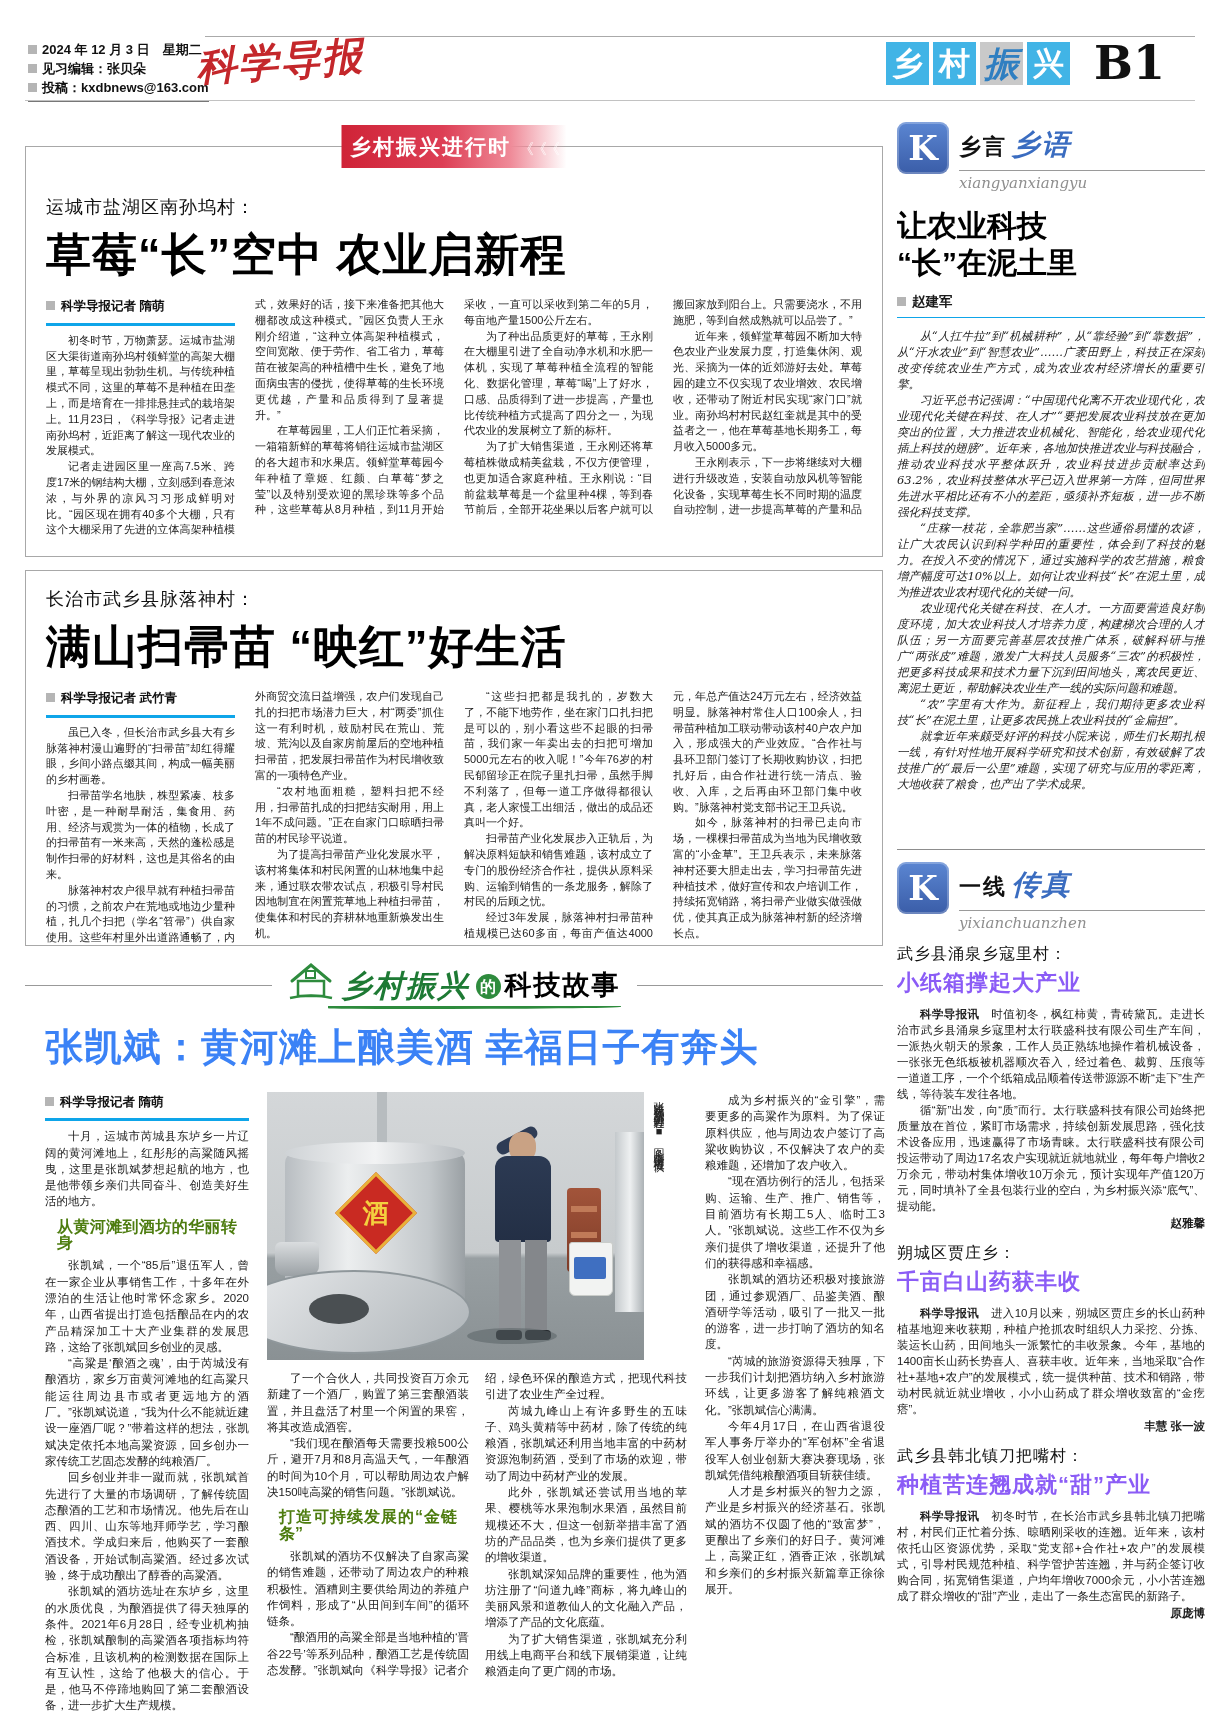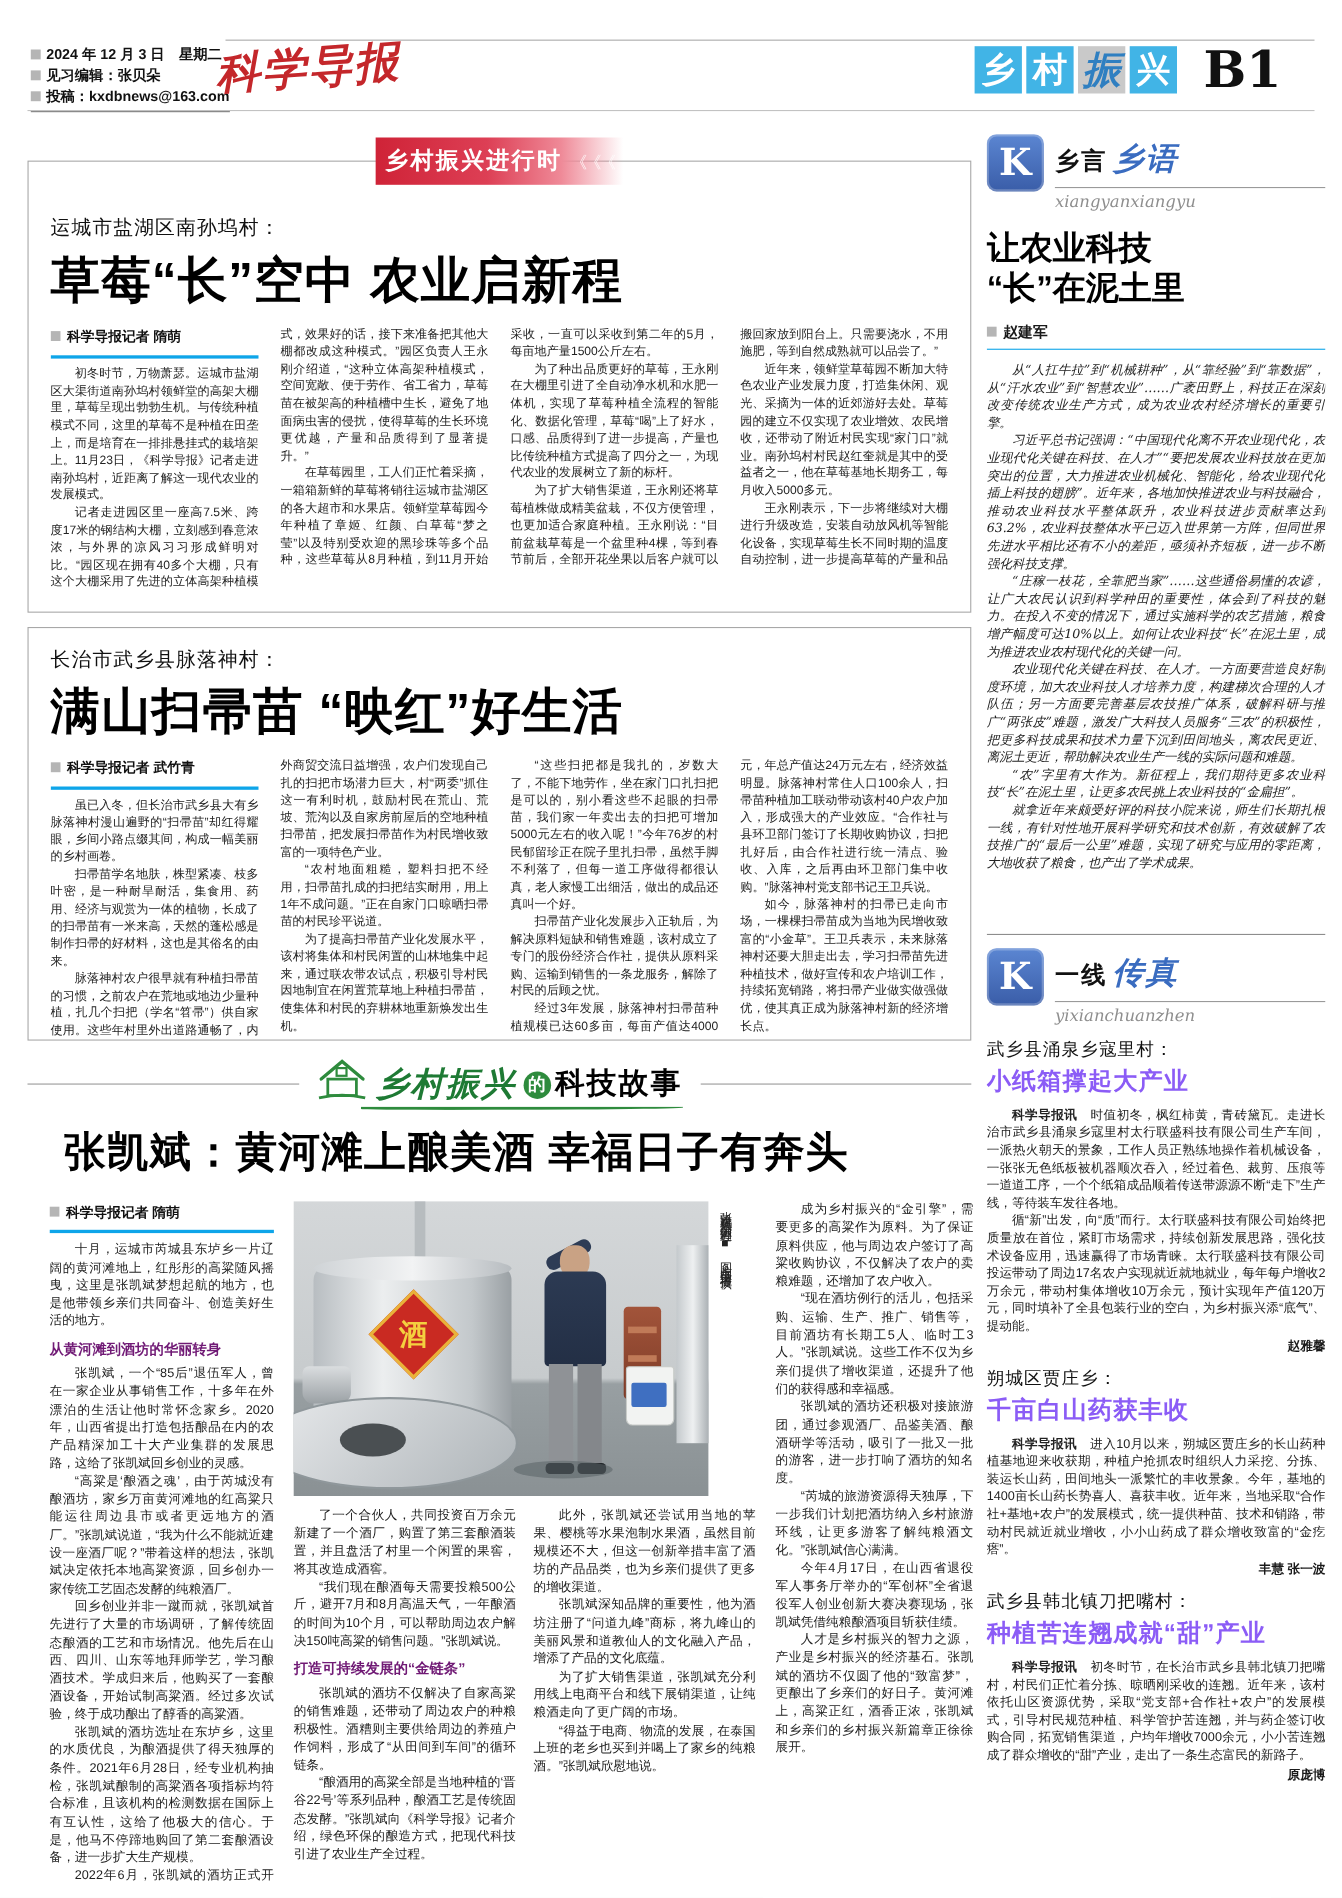--- a/index.html
+++ b/index.html
@@ -38,27 +38,27 @@
   .gbanner{position:absolute;left:25px;top:956px;width:858px;height:58px;display:flex;align-items:center;}
   .gline{flex:1;height:1px;background:#999;}
   .gcenter{display:flex;align-items:flex-end;margin:0 16px;position:relative;padding-bottom:8px;}
   .gcenter:after{content:"";position:absolute;left:40px;right:0;bottom:0;border-bottom:3px solid #2e8b3d;border-radius:0 0 80% 30%;}
   .ghouse{margin-right:8px;}
   .gtitle{font-family:"DejaVu Serif",serif;font-style:italic;font-weight:900;font-size:30px;color:#1e7a34;letter-spacing:2px;line-height:1;}
   .gde{display:inline-block;width:25px;height:25px;border-radius:50%;background:#2e8b3d;color:#fff;font-size:16px;font-weight:bold;text-align:center;line-height:25px;margin:0 4px 2px 6px;}
   .gstory{font-size:27px;font-weight:900;color:#000;letter-spacing:2px;line-height:1.1;}
 
   
-  .headline3{position:absolute;left:58px;top:1022px;font-size:38px;font-weight:900;letter-spacing:1px;color:#000000;white-space:nowrap;}
+  .headline3{position:absolute;left:45px;top:1022px;font-size:38px;font-weight:900;letter-spacing:1px;color:#3b82f6;white-space:nowrap;}
   #a3body{position:absolute;left:45px;top:1092px;width:840px;height:620px;display:flex;gap:18px;overflow:hidden;}
   #a3body .textcol{font-size:11.5px;line-height:16.3px;text-align:justify;color:#222;}
   .a3c1{width:204px;}
   .a3mid{width:420px;}
   .a3c4{width:180px;}
-  .subhead{font-weight:900;font-size:13px;margin:9px 0 6px;text-indent:0;color:#701a75;}
+  .subhead{font-weight:900;font-size:16px;margin:9px 12px 6px;text-indent:0;color:#4d7c0f;}
   .figure{display:flex;height:268px;margin-bottom:10px;}
   .vcaption{width:36px;writing-mode:vertical-lr;font-size:11px;line-height:15px;padding-left:7px;letter-spacing:2px;color:#222;}
   .midcols{column-count:2;column-gap:16px;column-fill:auto;height:330px;overflow:hidden;font-size:11.5px;line-height:16.3px;text-align:justify;}
 
   
   .photo{width:378px;height:268px;position:relative;overflow:hidden;background:linear-gradient(180deg,#d4d7d9 0%,#c7cbcd 60%,#989fa2 62%,#8a9194 100%);}
   .pipe{position:absolute;left:40px;top:-18px;width:70px;height:120px;border:10px solid #b7bcbf;border-top:none;border-left:none;border-radius:0 0 45px 0;}
   .pipe2{position:absolute;left:96px;top:70px;width:12px;height:90px;background:#b2b7ba;}
   .tank{position:absolute;left:18px;top:58px;width:180px;height:165px;background:linear-gradient(90deg,#b8bdc1,#eceeef 35%,#c3c8cb 80%,#9aa0a4);border-radius:14px 14px 6px 6px;}
   .tank:before{content:"";position:absolute;left:0;top:-8px;width:100%;height:22px;border-radius:50%;background:linear-gradient(90deg,#cfd3d6,#f2f3f4,#b7bcc0);}
@@ -213,20 +213,21 @@
           <div class="wet"></div>
         </div>
         <div class="vcaption">张凯斌在展示酿酒过程　■图片由受访者提供</div>
       </div>
       <div class="midcols">
           <p class="para">了一个合伙人，共同投资百万余元新建了一个酒厂，购置了第三套酿酒装置，并且盘活了村里一个闲置的果窖，将其改造成酒窖。</p>
           <p class="para">“我们现在酿酒每天需要投粮500公斤，避开7月和8月高温天气，一年酿酒的时间为10个月，可以帮助周边农户解决150吨高粱的销售问题。”张凯斌说。</p>
           <div class="subhead">打造可持续发展的“金链条”</div>
           <p class="para">张凯斌的酒坊不仅解决了自家高粱的销售难题，还带动了周边农户的种粮积极性。酒糟则主要供给周边的养殖户作饲料，形成了“从田间到车间”的循环链条。</p>
           <p class="para">“酿酒用的高粱全部是当地种植的‘晋谷22号’等系列品种，酿酒工艺是传统固态发酵。”张凯斌向《科学导报》记者介绍，绿色环保的酿造方式，把现代科技引进了农业生产全过程。</p>
+          <p class="para">芮城九峰山上有许多野生的五味子、鸡头黄精等中药材，除了传统的纯粮酒，张凯斌还利用当地丰富的中药材资源泡制药酒，受到了市场的欢迎，带动了周边中药材产业的发展。</p>
           <p class="para">此外，张凯斌还尝试用当地的苹果、樱桃等水果泡制水果酒，虽然目前规模还不大，但这一创新举措丰富了酒坊的产品品类，也为乡亲们提供了更多的增收渠道。</p>
           <p class="para">张凯斌深知品牌的重要性，他为酒坊注册了“问道九峰”商标，将九峰山的美丽风景和道教仙人的文化融入产品，增添了产品的文化底蕴。</p>
           <p class="para">为了扩大销售渠道，张凯斌充分利用线上电商平台和线下展销渠道，让纯粮酒走向了更广阔的市场。</p>
           <p class="para">“得益于电商、物流的发展，在泰国上班的老乡也买到并喝上了家乡的纯粮酒。”张凯斌欣慰地说。</p>
         </div>
     </div>
     <div class="a3c4 textcol">
         <p class="para">成为乡村振兴的“金引擎”，需要更多的高粱作为原料。为了保证原料供应，他与周边农户签订了高粱收购协议，不仅解决了农户的卖粮难题，还增加了农户收入。</p>
         <p class="para">“现在酒坊例行的活儿，包括采购、运输、生产、推广、销售等，目前酒坊有长期工5人、临时工3人。”张凯斌说。这些工作不仅为乡亲们提供了增收渠道，还提升了他们的获得感和幸福感。</p>
         <p class="para">张凯斌的酒坊还积极对接旅游团，通过参观酒厂、品鉴美酒、酿酒研学等活动，吸引了一批又一批的游客，进一步打响了酒坊的知名度。</p>

